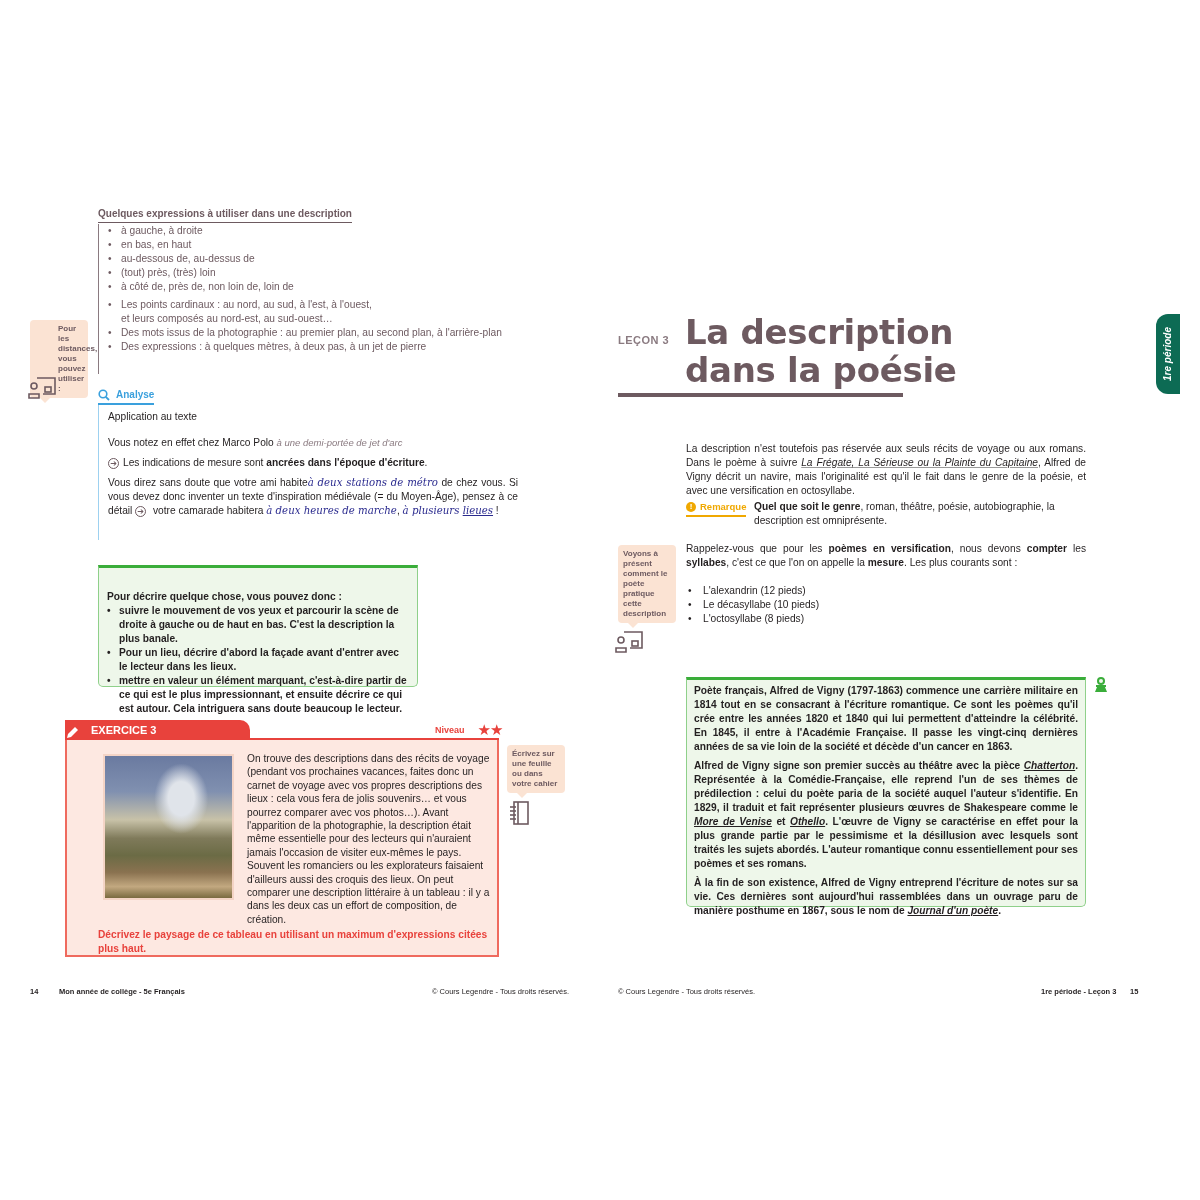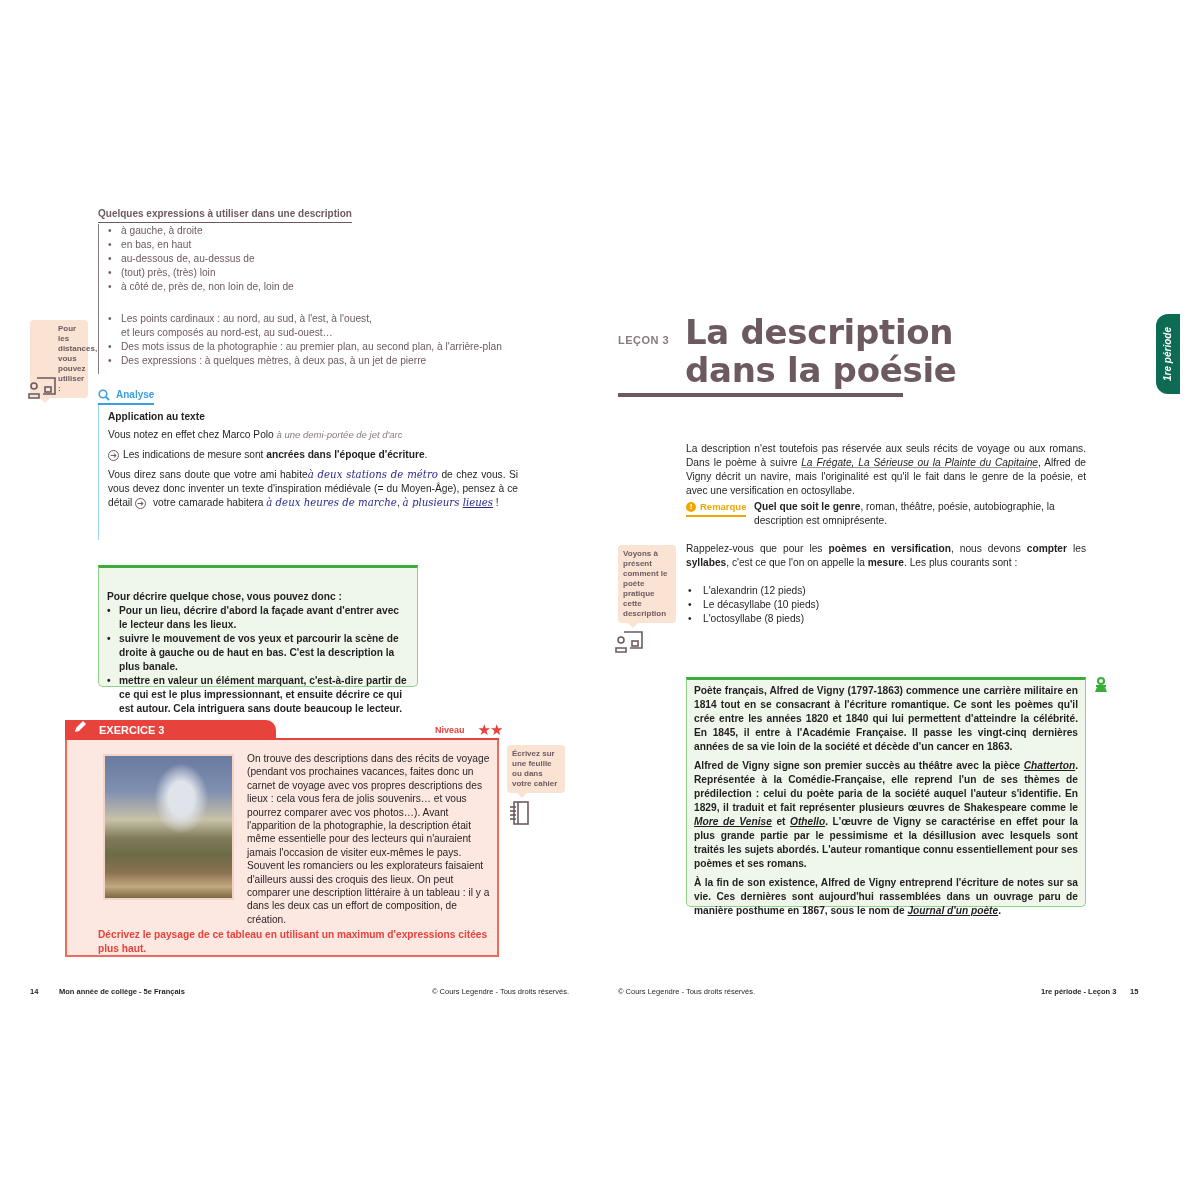--- a/index.html
+++ b/index.html
@@ -7,40 +7,40 @@
   body { position: relative; font-family: "Liberation Sans", "DejaVu Sans", sans-serif; color: #231f20; font-size: 10.5px; line-height: 14.2px; }
   .abs { position: absolute; }
   b, strong { font-weight: bold; }
 
   
   .expr-title { left: 98px; top: 207px; font-size: 10px; font-weight: bold; color: #6d5a60; border-bottom: 1.5px solid #6d5a60; padding-bottom: 1px; }
   .expr-box { left: 98px; top: 224px; width: 420px; height: 150px; border-left: 1px solid #8a7a80; padding-left: 22px; }
   .expr-list { list-style: none; color: #6d5a60; font-size: 10.2px; line-height: 14px; }
   .expr-list li { position: relative; padding-left: 0; }
   .expr-list li::before { content: "•"; position: absolute; left: -13px; color: #6d5a60; }
-  .expr-list.second { margin-top: 18px; }
+  .expr-list.second { margin-top: 4px; }
 
   .note-bubble { background: #fbe3d3; border-radius: 4px; padding: 4px 5px; font-size: 8px; line-height: 10px; font-weight: bold; color: #6d5a60; }
   .note-bubble::after { content: ""; position: absolute; left: 10px; bottom: -5px; border-left: 5px solid transparent; border-right: 5px solid transparent; border-top: 5px solid #fbe3d3; }
   .board-icon { width: 30px; height: 24px; }
 
   .analyse-tab { left: 98px; top: 388px; font-size: 10px; font-weight: bold; color: #3aa0dd; border-bottom: 2px solid #3aa0dd; padding-bottom: 1px; display: flex; align-items: center; gap: 6px; }
   .analyse-box { left: 98px; top: 405px; width: 420px; height: 135px; border-left: 1px solid #9dd1f0; padding-left: 9px; padding-top: 5px; font-size: 10.2px; line-height: 14px; color: #231f20; }
   .analyse-box p { margin-bottom: 6px; }
   .hand { font-family: "DejaVu Serif", serif; font-style: italic; color: #2a2a8e; }
   .quote { font-family: Liberation Sans, sans-serif; font-style: italic; color: #8a7a80; font-size: 9.5px; }
   .arrow-circ { display: inline-block; width: 11px; height: 11px; border: 1px solid #6d5a60; border-radius: 50%; font-size: 8px; line-height: 9px; text-align: center; color: #6d5a60; vertical-align: middle; margin-right: 4px; }
 
   .green-box { background: #eef7ea; border: 1px solid #8fd08a; border-top: 3px solid #3aad3a; border-radius: 0 0 5px 5px; }
   .left-green { left: 98px; top: 565px; width: 320px; height: 122px; padding: 22px 8px; font-size: 10.2px; line-height: 14px; font-weight: bold; color: #231f20; }
   .left-green ul { list-style: none; }
   .left-green li { position: relative; padding-left: 12px; }
   .left-green li::before { content: "•"; position: absolute; left: 0; }
 
-  .ex-header { left: 65px; top: 720px; width: 211px; height: 20px; background: #e8423c; border-radius: 0 10px 0 0; color: #fff; font-weight: bold; font-size: 11px; line-height: 20px; padding-left: 8px; display: flex; align-items: flex-start; gap: 12px; }
+  .ex-header { left: 65px; top: 720px; width: 185px; height: 20px; background: #e8423c; border-radius: 0 10px 0 0; color: #fff; font-weight: bold; font-size: 11px; line-height: 20px; display: flex; align-items: flex-end; gap: 12px; }
   .ex-header-line { left: 65px; top: 738px; width: 434px; height: 3px; background: #e8423c; }
   .niveau { left: 435px; top: 723px; color: #e8423c; font-weight: bold; font-size: 9px; display: flex; align-items: flex-start; gap: 13px; }
   .niveau .stars { font-size: 15px; letter-spacing: -1px; }
   .ex-box { left: 65px; top: 740px; width: 434px; height: 217px; background: #fde8e1; border: 2px solid #ef6a5e; border-top: none; }
   .painting { left: 103px; top: 754px; width: 131px; height: 146px; border: 2px solid #f4d4c6;
     background:
       radial-gradient(ellipse at 60% 30%, #e0e4ea 0 12%, transparent 25%),
       linear-gradient(180deg, #6a7aa0 0%, #8090b0 25%, #c8c2a8 45%, #7f7a5a 58%, #6b6b45 70%, #8a7250 82%, #c2a880 92%, #7a6a40 100%); }
   .ex-text { left: 247px; top: 752px; width: 245px; font-size: 10.2px; line-height: 13.4px; color: #231f20; }
   .ex-instr { left: 98px; top: 928px; width: 395px; color: #e8423c; font-weight: bold; font-size: 10.2px; line-height: 14px; }
@@ -105,31 +105,31 @@
 </svg>
 
 <div class="abs analyse-tab">
   <svg width="12" height="12" viewBox="0 0 12 12">
       <circle cx="5" cy="5" r="3.8" fill="none" stroke="#3aa0dd" stroke-width="1.6"></circle>
       <line x1="7.8" y1="7.8" x2="11" y2="11" stroke="#3aa0dd" stroke-width="1.8"></line>
     </svg>
   <span>Analyse</span>
 </div>
 <div class="abs analyse-box">
-  <p style="font-weight:bold; margin-bottom:4px;">Application au texte</p>
+  <p style="font-weight:normal; margin-bottom:12px;">Application au texte</p>
   <p><span>Vous notez en effet chez Marco Polo </span><span class="quote">à une demi-portée de jet d'arc</span></p>
   <p><span class="arrow-circ">➔</span><span>Les indications de mesure sont </span><b>ancrées dans l'époque d'écriture</b><span>.</span></p>
   <p style="text-align:justify;"><span>Vous direz sans doute que votre ami habite</span><span class="hand">à deux stations de métro</span><span> de chez vous. Si vous devez donc inventer un texte d'inspiration médiévale (= du Moyen-Âge), pensez à ce détail </span><span class="arrow-circ">➔</span><span> votre camarade habitera </span><span class="hand">à deux heures de marche</span><span>, </span><span class="hand">à plusieurs </span><span class="hand" style="text-decoration:underline;">lieues</span><span> !</span></p>
 </div>
 
 <div class="abs green-box left-green">
   <div>Pour décrire quelque chose, vous pouvez donc :</div>
   <ul>
+    <li>suivre le mouvement de vos yeux et parcourir la scène de droite à gauche ou de haut en bas. C'est la description la plus banale.</li>
     <li>Pour un lieu, décrire d'abord la façade avant d'entrer avec le lecteur dans les lieux.</li>
-    <li>suivre le mouvement de vos yeux et parcourir la scène de droite à gauche ou de haut en bas. C'est la description la plus banale.</li>
     <li>mettre en valeur un élément marquant, c'est-à-dire partir de ce qui est le plus impressionnant, et ensuite décrire ce qui est autour. Cela intriguera sans doute beaucoup le lecteur.</li>
   </ul>
 </div>
 
 <div class="abs ex-header">
   <svg width="14" height="14" viewBox="0 0 14 14">
       <path d="M2 12 l1-4 l7-7 l3 3 l-7 7 z" fill="#fff"></path>
     </svg>
   <span>EXERCICE 3</span>
 </div>

